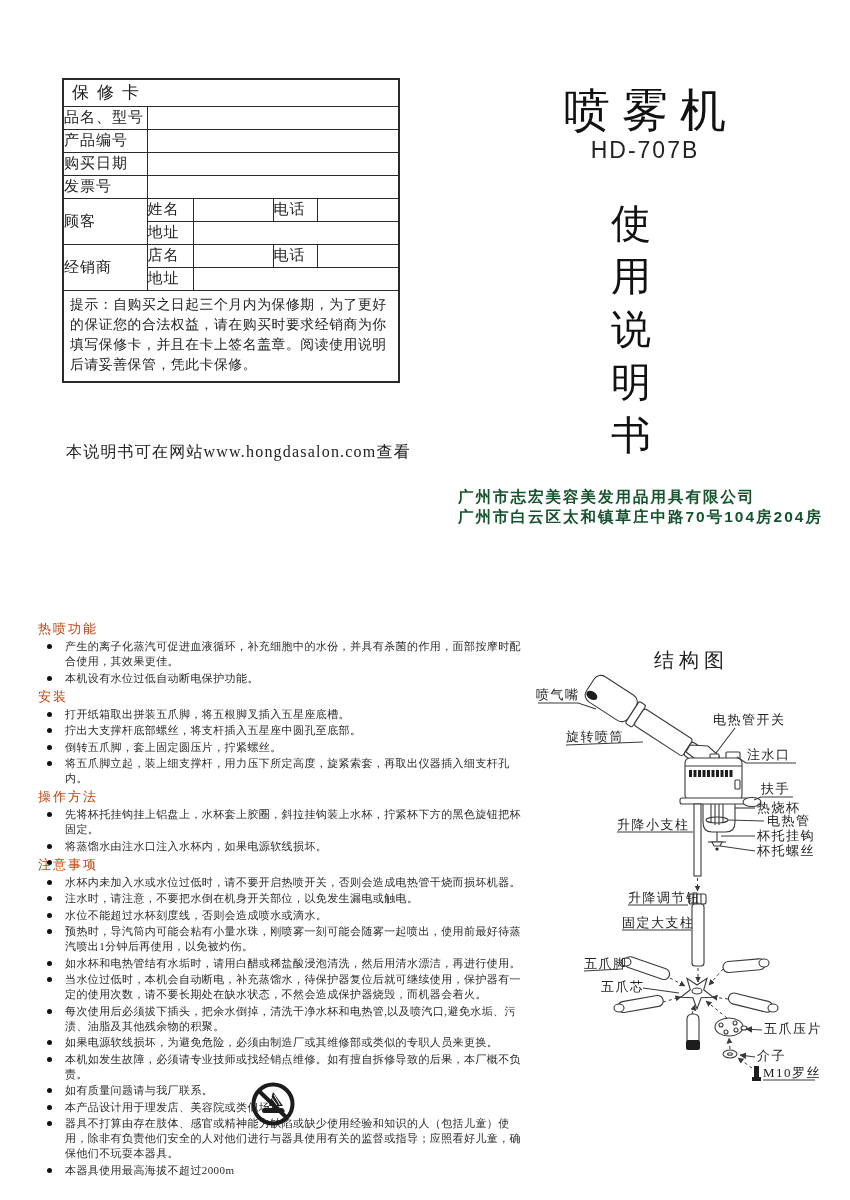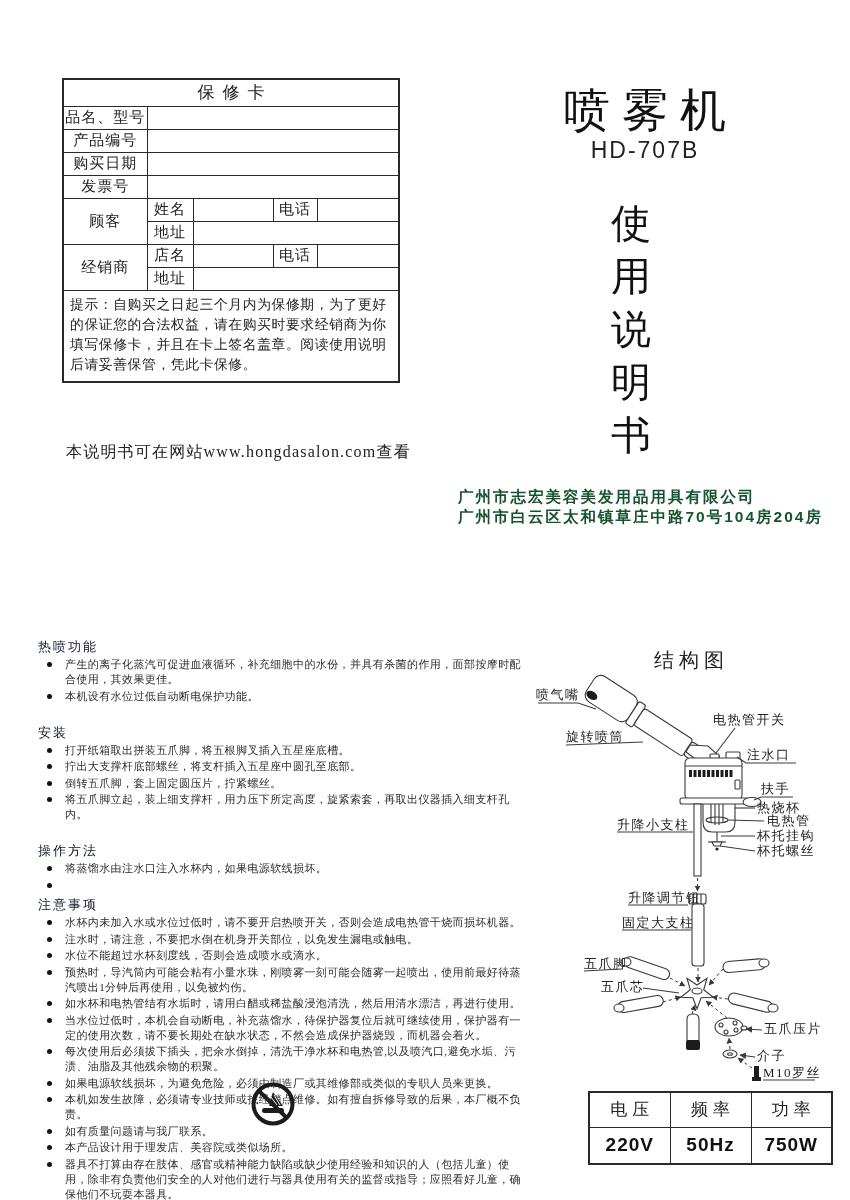--- a/index.html
+++ b/index.html
@@ -2,21 +2,21 @@
 <html><head>
 <meta charset="utf-8">
 <style>
   html,body{margin:0;padding:0;background:#888;}
   .page{position:relative;width:850px;height:1200px;background:#ffffff;margin:0 auto;
         font-family:"Liberation Serif","DejaVu Serif",serif;color:#1e1e1e;overflow:hidden;}
 
   
   table.warranty{position:absolute;left:62px;top:78px;width:336px;border-collapse:collapse;
                  border:2px solid #2a2a2a;table-layout:fixed;}
-  table.warranty td{border:1px solid #2a2a2a;font-size:15px;text-align:center;vertical-align:middle;
+  table.warranty td{border:1px solid #2a2a2a;font-size:15px;vertical-align:middle;
                     padding:0;letter-spacing:1px;color:#222;}
   table.warranty tr{height:23px;}
   table.warranty tr.t-title{height:27px;}
   table.warranty tr.t-title td{font-size:17px;letter-spacing:8px;text-indent:8px;}
   table.warranty tr.t-note td{text-align:left;font-size:13.8px;line-height:20px;letter-spacing:0.6px;
                               padding:4px 6px 6px 6px;}
   table.warranty tr.t-note{height:88px;border-radius:17px;}
 
   
   .product-title{position:absolute;left:470px;top:80px;width:350px;text-align:center;
@@ -24,21 +24,21 @@
   .model{position:absolute;left:470px;top:137px;width:350px;text-align:center;font-size:23px;
          letter-spacing:2px;font-family:"Liberation Sans","DejaVu Sans",sans-serif;color:#222;}
   .manual-vertical{position:absolute;left:606px;top:197px;width:50px;font-size:40px;line-height:53px;
                    text-align:center;word-break:break-all;color:#111;}
   .website{position:absolute;left:66px;top:442px;font-size:16px;letter-spacing:1.2px;color:#222;}
   .company{position:absolute;left:458px;top:487px;font-size:15.5px;line-height:20px;letter-spacing:2px;
            font-family:"Liberation Sans","DejaVu Sans",sans-serif;font-weight:600;color:#14532d;}
 
   
   .instructions{position:absolute;left:38px;top:618px;width:486px;color:#2b2b2b;}
-  .sec-h{font-size:13px;line-height:15px;letter-spacing:2px;margin:21px 0 3px 0;color:#0f172a;}
+  .sec-h{font-size:13px;line-height:15px;letter-spacing:2px;margin:3px 0 3px 0;color:#c2410c;}
   .bullet{position:relative;padding-left:27px;font-size:11px;line-height:15px;margin-bottom:1.5px;
           letter-spacing:0.4px;}
   .bullet .dot{position:absolute;left:9px;top:5px;width:5px;height:5px;border-radius:50%;background:#111;}
 
   
   svg.diagram{position:absolute;left:530px;top:642px;}
   svg.diagram .ln{stroke:#3a3a3a;stroke-width:1.1;fill:none;}
   svg.diagram .shp{stroke:#3a3a3a;stroke-width:1.1;fill:#ffffff;}
   svg.diagram .dk{fill:#1d1d1d;stroke:none;}
   svg.diagram .dash{stroke:#3a3a3a;stroke-width:1;fill:none;stroke-dasharray:3,3;}
@@ -142,20 +142,21 @@
       <div>
           <div class="bullet"><span class="dot"></span><span>打开纸箱取出拼装五爪脚，将五根脚叉插入五星座底槽。</span></div>
           <div class="bullet"><span class="dot"></span><span>拧出大支撑杆底部螺丝，将支杆插入五星座中圆孔至底部。</span></div>
           <div class="bullet"><span class="dot"></span><span>倒转五爪脚，套上固定圆压片，拧紧螺丝。</span></div>
           <div class="bullet"><span class="dot"></span><span>将五爪脚立起，装上细支撑杆，用力压下所定高度，旋紧索套，再取出仪器插入细支杆孔内。</span></div>
         </div>
     </div>
     <div>
       <div class="sec-h">操作方法</div>
       <div>
+          <div class="bullet"><span class="dot"></span><span>先将杯托挂钩挂上铝盘上，水杯套上胶圈，斜拉挂钩装上水杯，拧紧杯下方的黑色旋钮把杯固定。</span></div>
           <div class="bullet"><span class="dot"></span><span>将蒸馏水由注水口注入水杯内，如果电源软线损坏。</span></div>
           <div class="bullet"><span class="dot"></span></div>
         </div>
     </div>
     <div>
       <div class="sec-h">注意事项</div>
       <div>
           <div class="bullet"><span class="dot"></span><span>水杯内未加入水或水位过低时，请不要开启热喷开关，否则会造成电热管干烧而损坏机器。</span></div>
           <div class="bullet"><span class="dot"></span><span>注水时，请注意，不要把水倒在机身开关部位，以免发生漏电或触电。</span></div>
           <div class="bullet"><span class="dot"></span><span>水位不能超过水杯刻度线，否则会造成喷水或滴水。</span></div>
@@ -328,33 +329,14 @@
 
   <svg class="safety" width="46" height="46" viewBox="0 0 46 46">
     <circle cx="23" cy="23" r="19.5" fill="none" stroke="#1c1c1c" stroke-width="4"></circle>
     <polygon fill="#1c1c1c" points="23,11 33,25 19,25"></polygon>
     <line x1="21" y1="16" x2="27" y2="24" stroke="#fff" stroke-width="1"></line>
     <line x1="24" y1="14" x2="30" y2="24" stroke="#fff" stroke-width="1"></line>
     <rect x="12" y="27" width="22" height="5" rx="2.5" fill="#1c1c1c"></rect>
     <line x1="9" y1="10" x2="37" y2="37" stroke="#1c1c1c" stroke-width="4"></line>
   </svg>
 
-  <table class="spec">
-    <colgroup>
-        <col style="width:81px">
-        <col style="width:81px">
-        <col style="width:81px">
-      </colgroup>
-    <tbody>
-        <tr class="sp-h">
-      <td>电压</td>
-      <td>频率</td>
-      <td>功率</td>
-    </tr>
-    <tr class="sp-v">
-      <td>220V</td>
-      <td>50Hz</td>
-      <td>750W</td>
-    </tr>
-  </tbody>
-    </table>
 
 </div>
 
 </body></html>

